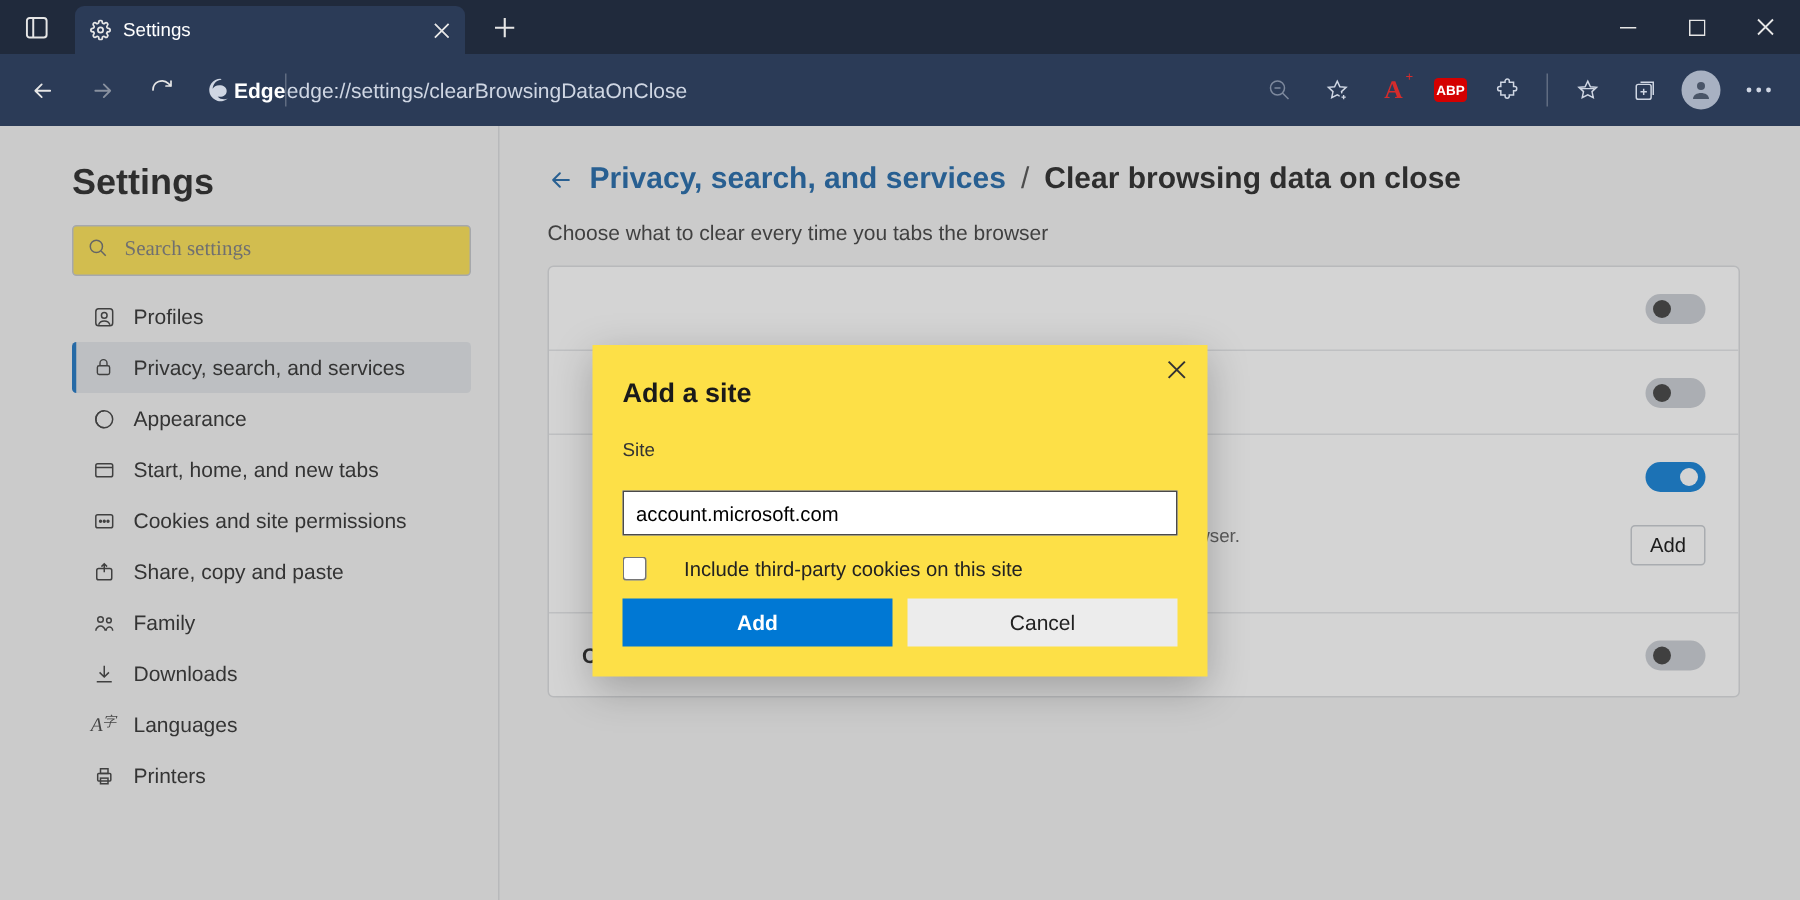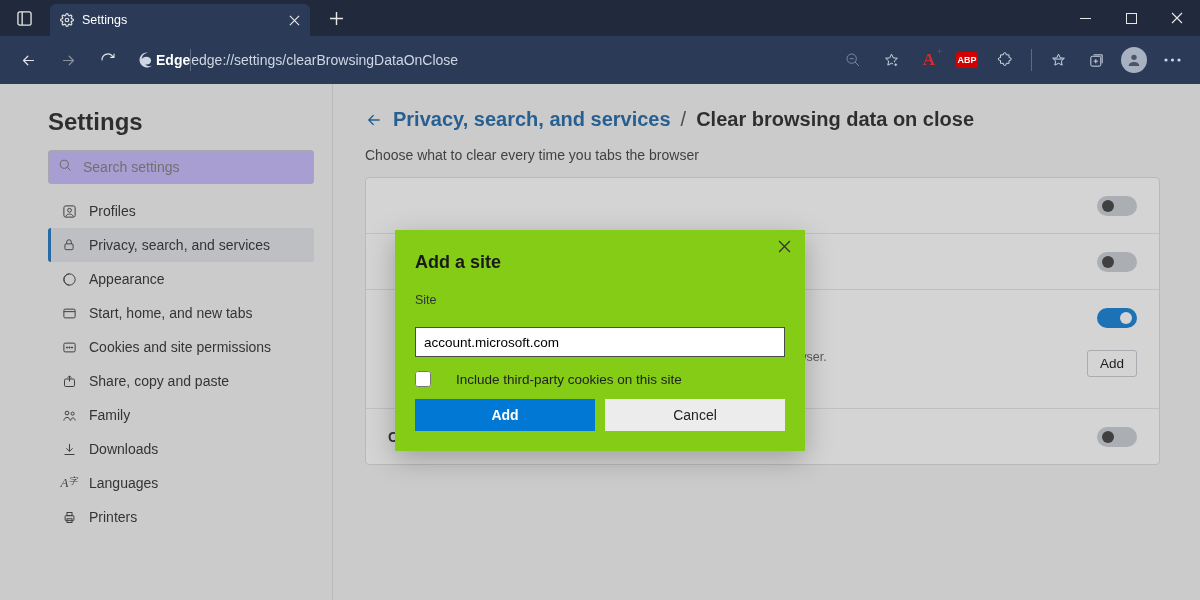--- a/index.html
+++ b/index.html
@@ -18,21 +18,21 @@
   .addr-sep { width: 1px; height: 22px; background: rgba(255,255,255,.25); }
   .icon-strip { display:flex; align-items:center; gap:2px; }
   .abp { background:#d40000; color:#fff; width:22px; height:16px; border-radius:3px; font-size:9px; font-weight:bold; display:inline-flex; align-items:center; justify-content:center; }
   .reda { color:#d42c2c; font-weight:bold; font-family:Georgia,serif; position:relative; }
   .reda::after { content:"+"; font-size:9px; position:absolute; top:-4px; right:-7px; }
   .avatar { width:26px; height:26px; background:#a8b1c2; border-radius:50%; display:inline-flex; align-items:center; justify-content:center; color:#2b3b57; }
   .content { display:flex; height: calc(600px - 84px); position:relative; }
   .sidebar { width: 332px; padding: 24px 18px 0 48px; }
   .sb-title { font-size: 24px; font-weight:600; color:#1a1a1a; margin-bottom:14px; }
   .sb-search { position:relative; }
-  .sb-search input { width:100%; height:34px; padding: 0 10px 0 34px; border:1px solid #bfc3c8; border-radius:3px; font-size:14px; background:#c4b5fd; }
+  .sb-search input { width:100%; height:34px; padding: 0 10px 0 34px; border:1px solid #bfc3c8; border-radius:3px; font-size:14px; background:#fde047;font-family:Liberation Serif, serif; }
   .sb-search .sic { position:absolute; left:10px; top:8px; color:#555; }
   .sb-list { margin-top:10px; }
   .sb-item { display:flex; align-items:center; gap:12px; height:34px; padding: 0 10px; font-size:14px; color:#222; border-radius:3px; border-left: 3px solid transparent; }
   .sb-item.active { background:#dfe2e6; border-left-color:#0f6cc0; }
   .sb-icon { width:16px; display:inline-flex; justify-content:center; color:#3a3a3a; font-size:14px; }
   .main { flex:1; border-left:1px solid #d8dadd; padding: 24px 40px 0 32px; overflow:hidden; position:relative; }
   .crumb { display:flex; align-items:center; gap:10px; font-size:20px; font-weight:600; }
   .crumb a { color:#115ea3; }
   .crumb .cur { color:#1a1a1a; font-weight:600; }
   .desc { margin-top:16px; font-size:14px; color:#333; }
@@ -40,21 +40,21 @@
   .rowi { display:flex; align-items:center; justify-content:flex-end; padding:16px 22px; border-bottom:1px solid #e2e4e7; min-height:56px; }
   .rowi:last-child { border-bottom:none; }
   .row-head { font-size:14px; color:#1a1a1a; font-weight:600; }
   .toggle { width:40px; height:20px; border-radius:10px; background:#c7cbd1; position:relative; }
   .toggle::after { content:""; width:12px; height:12px; background:#333; border-radius:50%; position:absolute; top:4px; left:5px; }
   .toggle.on { background:#0078d4; }
   .toggle.on::after { background:#fff; left:23px; }
   .sub-row { padding:14px 22px 4px 40px; font-size:12.5px; color:#555; }
   .addbtn { border:1px solid #c4c8cd; background:#fff; font-size:13.5px; padding:5px 12px; border-radius:3px; margin-left:auto; }
   .overlay { position:absolute; inset:0; background:rgba(100,100,100,.28); display:flex; align-items:flex-start; justify-content:center; }
-  .modal { margin-top:146px; width:410px; background:#84cc16; box-shadow:0 8px 26px rgba(0,0,0,.25); padding:22px 20px 20px 20px; position:relative; }
+  .modal { margin-top:146px; width:410px; background:#fde047; box-shadow:0 8px 26px rgba(0,0,0,.25); padding:22px 20px 20px 20px; position:relative; }
   .modal-x { position:absolute; right:14px; top:10px; font-size:14px; color:#333; }
   .m-title { font-size:18px; font-weight:600; color:#1a1a1a; }
   .m-label { margin-top:20px; font-size:12.5px; color:#333; }
   .m-input { margin-top:20px; width:100%; height:30px; border:1px solid #4a4a4a; padding:0 8px; font-size:13.5px; }
   .m-check-row { display:flex; align-items:center; gap:25px; margin-top:14px; font-size:13.5px; color:#222; }
   .m-check-row input { width:16px; height:16px; }
   .m-actions { display:flex; gap:10px; margin-top:12px; }
   .m-actions button { flex:1; height:32px; font-size:14px; border:none; }
   .m-add { background:#0078d4; color:#fff; font-weight:600; }
   .m-cancel { background:#ececec; color:#222; }

